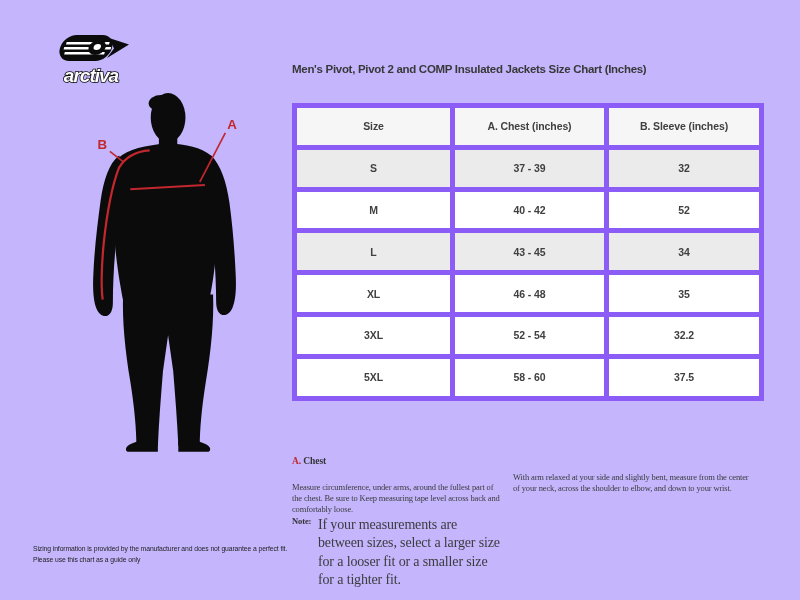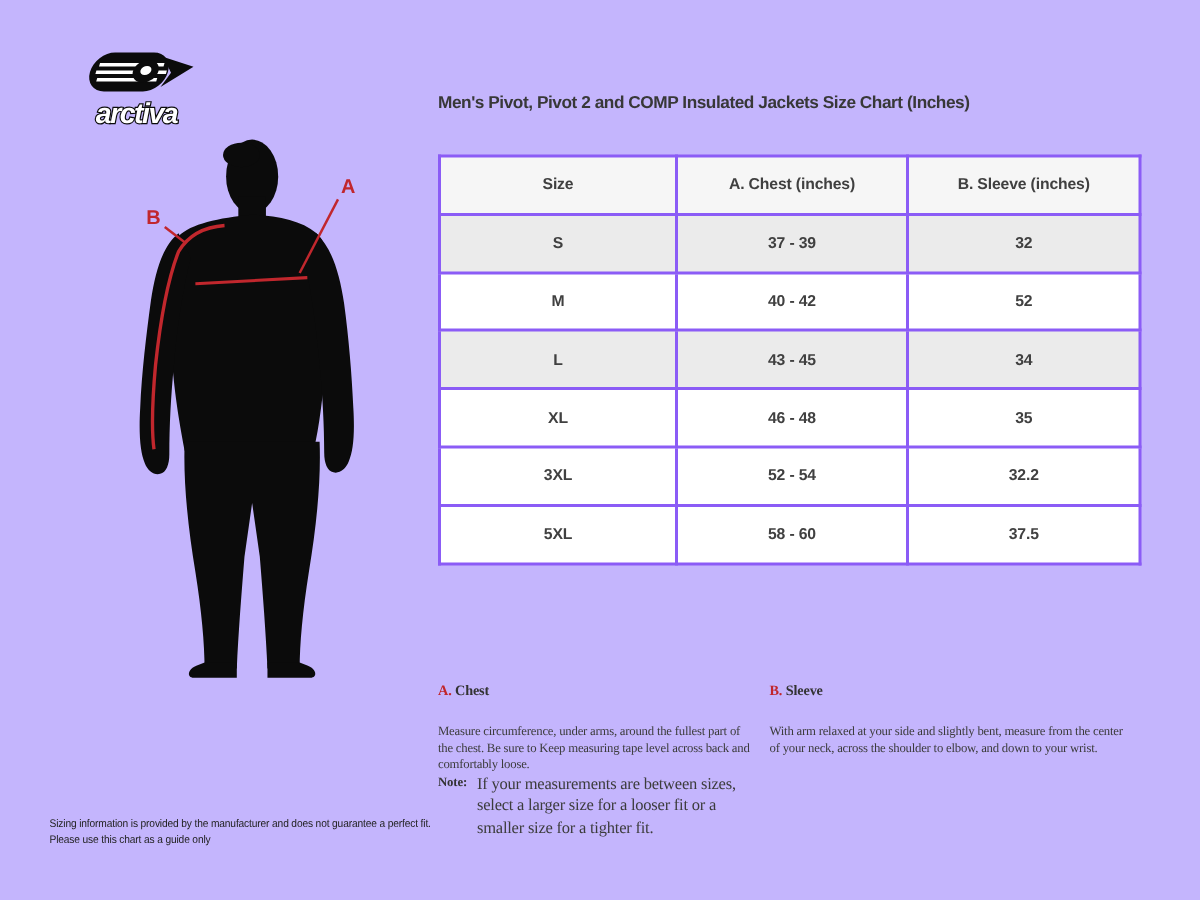--- a/index.html
+++ b/index.html
@@ -16,37 +16,37 @@
     position:absolute;left:292px;top:63px;width:480px;margin:0;
     font-size:11.5px;font-weight:bold;letter-spacing:-0.3px;color:#383838;
   }
   
   table.size-table{
     position:absolute;left:292px;top:103px;width:467px;
     border-collapse:collapse;table-layout:fixed;
   }
   .size-table col.c1{width:158px;} .size-table col.c2{width:154px;} .size-table col.c3{width:155px;}
   .size-table th,.size-table td{
-    border:2px solid #8b5cf6;height:36.8px;text-align:center;vertical-align:middle;
+    border:5px solid #8b5cf6;height:36.8px;text-align:center;vertical-align:middle;
     font-size:10.5px;font-weight:600;color:#404040;letter-spacing:-0.1px;padding:0;
   }
   .size-table thead th{background:#f6f6f6;}
   .size-table tbody tr td{background:#ffffff;}
   .size-table tbody tr.alt td{background:#ebebeb;}
   
   .footnotes{position:absolute;left:292px;top:456px;width:470px;display:flex;font-family:Liberation Serif, serif;}
   .fn-chest{width:212px;flex:0 0 212px;}
   .fn-sleeve{margin-left:9px;width:246px;}
   .fn-title{font-size:9.5px;font-weight:bold;color:#333;letter-spacing:-0.1px;}
   .red{color:#c1272d;}
   .fn-body{font-size:8.5px;line-height:1.32;color:#3c3c3c;letter-spacing:-0.15px;margin-top:16px;}
   .fn-sleeve .fn-body{width:240px;}
   .note{display:flex;}
   .note-label{font-size:8.5px;font-weight:bold;color:#333;flex:0 0 26px;letter-spacing:-0.1px;}
-  .note-body{font-size:11px;line-height:1.32;color:#3c3c3c;letter-spacing:-0.15px;width:192px;}
+  .note-body{font-size:14px;line-height:1.32;color:#3c3c3c;letter-spacing:-0.15px;width:192px;}
   
   .disclaimer{
     position:absolute;left:33px;top:544px;width:300px;
     font-size:7.4px;line-height:1.45;color:#222;letter-spacing:-0.1px;
     transform:scaleX(0.92);transform-origin:left top;
   }
 </style>
 </head>
 <body>
 
@@ -148,24 +148,20 @@
         <span class="red">A.</span>
         <span>Chest</span>
       </div>
       <div class="fn-body">Measure circumference, under arms, around the fullest part of the chest. Be sure to Keep measuring tape level across back and comfortably loose.</div>
       <div class="note">
         <span class="note-label">Note:</span>
         <span class="note-body">If your measurements are between sizes, select a larger size for a looser fit or a smaller size for a tighter fit.</span>
       </div>
     </div>
     <div class="fn-sleeve">
-      <div class="fn-title">
-        <span class="red">B.</span>
-        <span>Sleeve</span>
-      </div>
       <div class="fn-body">With arm relaxed at your side and slightly bent, measure from the center of your neck, across the shoulder to elbow, and down to your wrist.</div>
     </div>
   </div>
 
   <div class="disclaimer">
     <div>Sizing information is provided by the manufacturer and does not guarantee a perfect fit.</div>
     <div>Please use this chart as a guide only</div>
   </div>
 
 </div>

